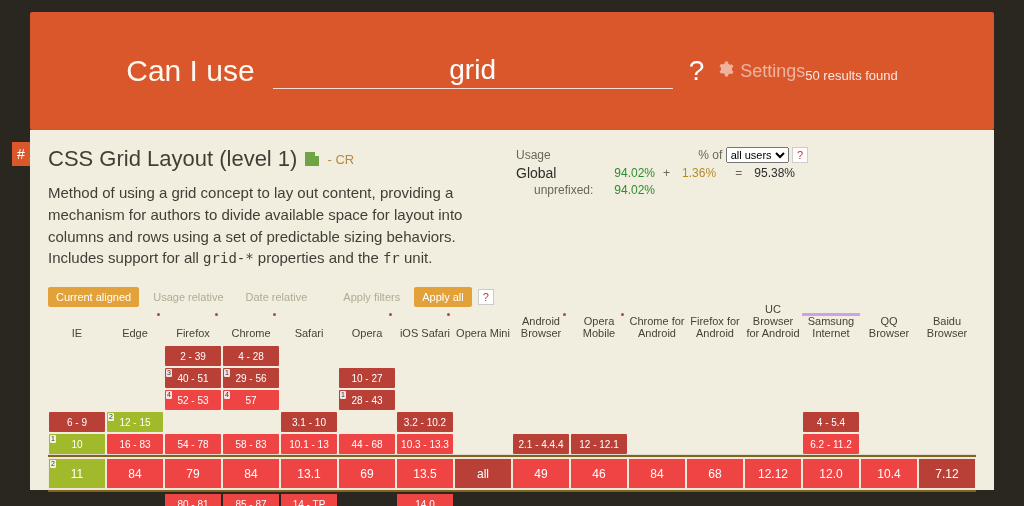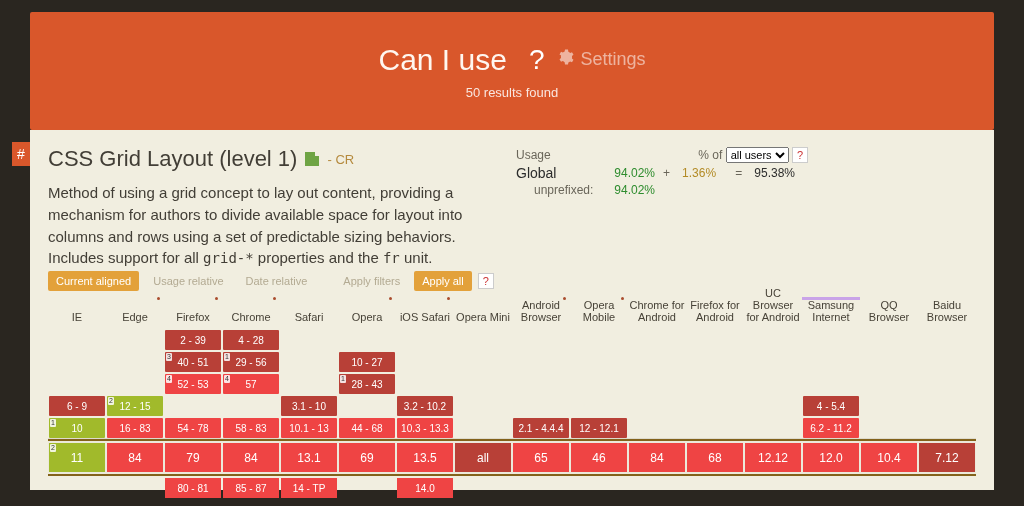--- a/index.html
+++ b/index.html
@@ -1,18 +1,18 @@
 <!DOCTYPE html>
 <html><head>
 <meta charset="utf-8">
 <style>
   * { box-sizing: border-box; margin: 0; padding: 0; }
   html, body { width: 1024px; height: 506px; overflow: hidden; font-family: -apple-system, BlinkMacSystemFont, "Segoe UI", Helvetica, Arial, sans-serif; background:#2a2620; }
   .page { width:1024px; height:506px; position:relative; }
-  .banner { background:#d9572b; height:118px; margin:12px 30px 0 30px; border-radius:2px; display:flex; flex-direction:column; align-items:center; justify-content:center; color:#fff; }
+  .banner { background:#d9572b; height:118px; margin:12px 30px 0 30px; border-radius:2px; display:flex; align-items:center; justify-content:center; color:#fff; }
   .banner-row { display:flex; align-items:center; gap:12px; }
   .banner-title { font-size:30px; font-weight:300; color:#fff7f0; margin-right:6px; }
   .search-wrap { position:relative; width:400px; }
   .search-input { width:100%; background:transparent; border:none; border-bottom:1px solid rgba(255,255,255,.8); color:#fff; font-size:28px; text-align:center; font-weight:300; outline:none; padding-bottom:2px;}
   .qmark { font-size:28px; color:#fff; font-weight:300; margin-left:4px; }
   .settings { display:flex; align-items:center; gap:6px; color:rgba(255,255,255,.55); font-size:18px; cursor:pointer; }
   .settings svg { width:18px; height:18px; fill:rgba(255,255,255,.55); }
   .results-found { font-size:13px; color:rgba(255,255,255,.85); margin-top:8px; }
   .content { background:#f1eee0; margin:0 30px; padding:16px 18px 0 18px; position:relative; height:360px; }
   .hash { position:absolute; left:-18px; top:12px; width:18px; height:24px; background:#d9572b; color:#fff; display:flex; align-items:center; justify-content:center; font-size:14px; }
@@ -24,21 +24,21 @@
   .feature-desc { max-width:460px; font-size:15px; color:#423e36; line-height:1.45; margin-top:10px; }
   .feature-desc code { font-family: ui-monospace, Menlo, Consolas, monospace; font-size:14px; }
   .usage-panel { font-size:12px; color:#6a665a; min-width:300px; }
   .usage-panel table { border-collapse:collapse; width:100%; }
   .usage-panel td { padding:1px 4px; white-space:nowrap; }
   .usage-panel select { font-size:11px; }
   .green { color:#2e8c2e; }
   .amber { color:#b38b26; }
   .dark  { color:#2c2c2c; }
   .help-btn { display:inline-block; width:16px; height:16px; border:1px solid #ccc; color:#c33; font-size:11px; text-align:center; line-height:14px; background:#fff; cursor:pointer;}
-  .toolbar { display:flex; align-items:center; gap:6px; margin-top:2px; font-size:11px; }
+  .toolbar { display:flex; align-items:center; gap:6px; margin-top:18px; font-size:11px; }
   .pill { padding:4px 8px; border-radius:2px; color:#b3aa92; cursor:pointer; }
   .pill.active { background:#e3a13a; color:#fff; }
   .pill.sep { margin-left:14px; }
   .table-wrap { margin-top:6px; position:relative; }
   .bt-header { display:flex; }
   .bt-col { width:58px; text-align:center; font-size:11px; color:#474237; padding:0 1px; line-height:1.1; height:26px; display:flex; align-items:flex-end; justify-content:center; position:relative;}
   .bt-col.note::after{content:""; position:absolute; top:0; right:4px; width:3px;height:3px; background:#aa4d2e; border-radius:50%;}
   .bt-col.sp { border-top:3px solid #c9a3e8; }
   .grid-area { display:flex; }
   .gcol { width:58px; display:flex; flex-direction:column; justify-content:flex-end; height:116px; padding:0 1px; gap:2px; border-bottom:1px solid rgba(0,0,0,.08);}
@@ -53,20 +53,23 @@
   .future-row { display:flex; }
   .fcell { width:58px; height:20px; margin:2px 1px 0 1px; font-size:10px; color:#fff; display:flex; align-items:center; justify-content:center; }
 </style>
 </head>
 <body>
 <div class="page">
 
 <div class="banner">
   <div class="banner-row">
     <div class="banner-title">Can I use</div>
+    <div class="search-wrap">
+      <input class="search-input" value="grid" style="">
+    </div>
     <div class="qmark">?</div>
     <div class="settings">
       <span>
         <svg viewBox="0 0 24 24">
               <path d="M12 8a4 4 0 100 8 4 4 0 000-8zm9.4 4a7.5 7.5 0 00-.13-1.4l2.05-1.6-2-3.46-2.42.97a7.6 7.6 0 00-2.42-1.4L16 2h-4l-.48 2.6a7.6 7.6 0 00-2.42 1.4l-2.42-.96-2 3.46 2.05 1.6A7.5 7.5 0 006.6 12c0 .48.05.94.13 1.4l-2.05 1.6 2 3.46 2.42-.97a7.6 7.6 0 002.42 1.4L12 22h4l.48-2.6a7.6 7.6 0 002.42-1.4l2.42.96 2-3.46-2.05-1.6c.08-.46.13-.92.13-1.4z"></path>
             </svg>
       </span>
       <span>Settings</span>
     </div>
   </div>
@@ -225,21 +228,21 @@
         </div>
     <div class="current-row" id="current-row">
           <div class="ccell c-light">11<span class="fn">2</span></div>
           <div class="ccell c-green">84</div>
           <div class="ccell c-green">79</div>
           <div class="ccell c-green">84</div>
           <div class="ccell c-green">13.1</div>
           <div class="ccell c-green">69</div>
           <div class="ccell c-green">13.5</div>
           <div class="ccell c-red">all</div>
-          <div class="ccell c-green">65</div>
+          <div class="ccell c-green">49</div>
           <div class="ccell c-green">46</div>
           <div class="ccell c-green">84</div>
           <div class="ccell c-green">68</div>
           <div class="ccell c-green">12.12</div>
           <div class="ccell c-green">12.0</div>
           <div class="ccell c-green">10.4</div>
           <div class="ccell c-red">7.12</div>
         </div>
     <div class="future-row" id="future-row">
           <div class="fcell " style="background: transparent;"></div>

